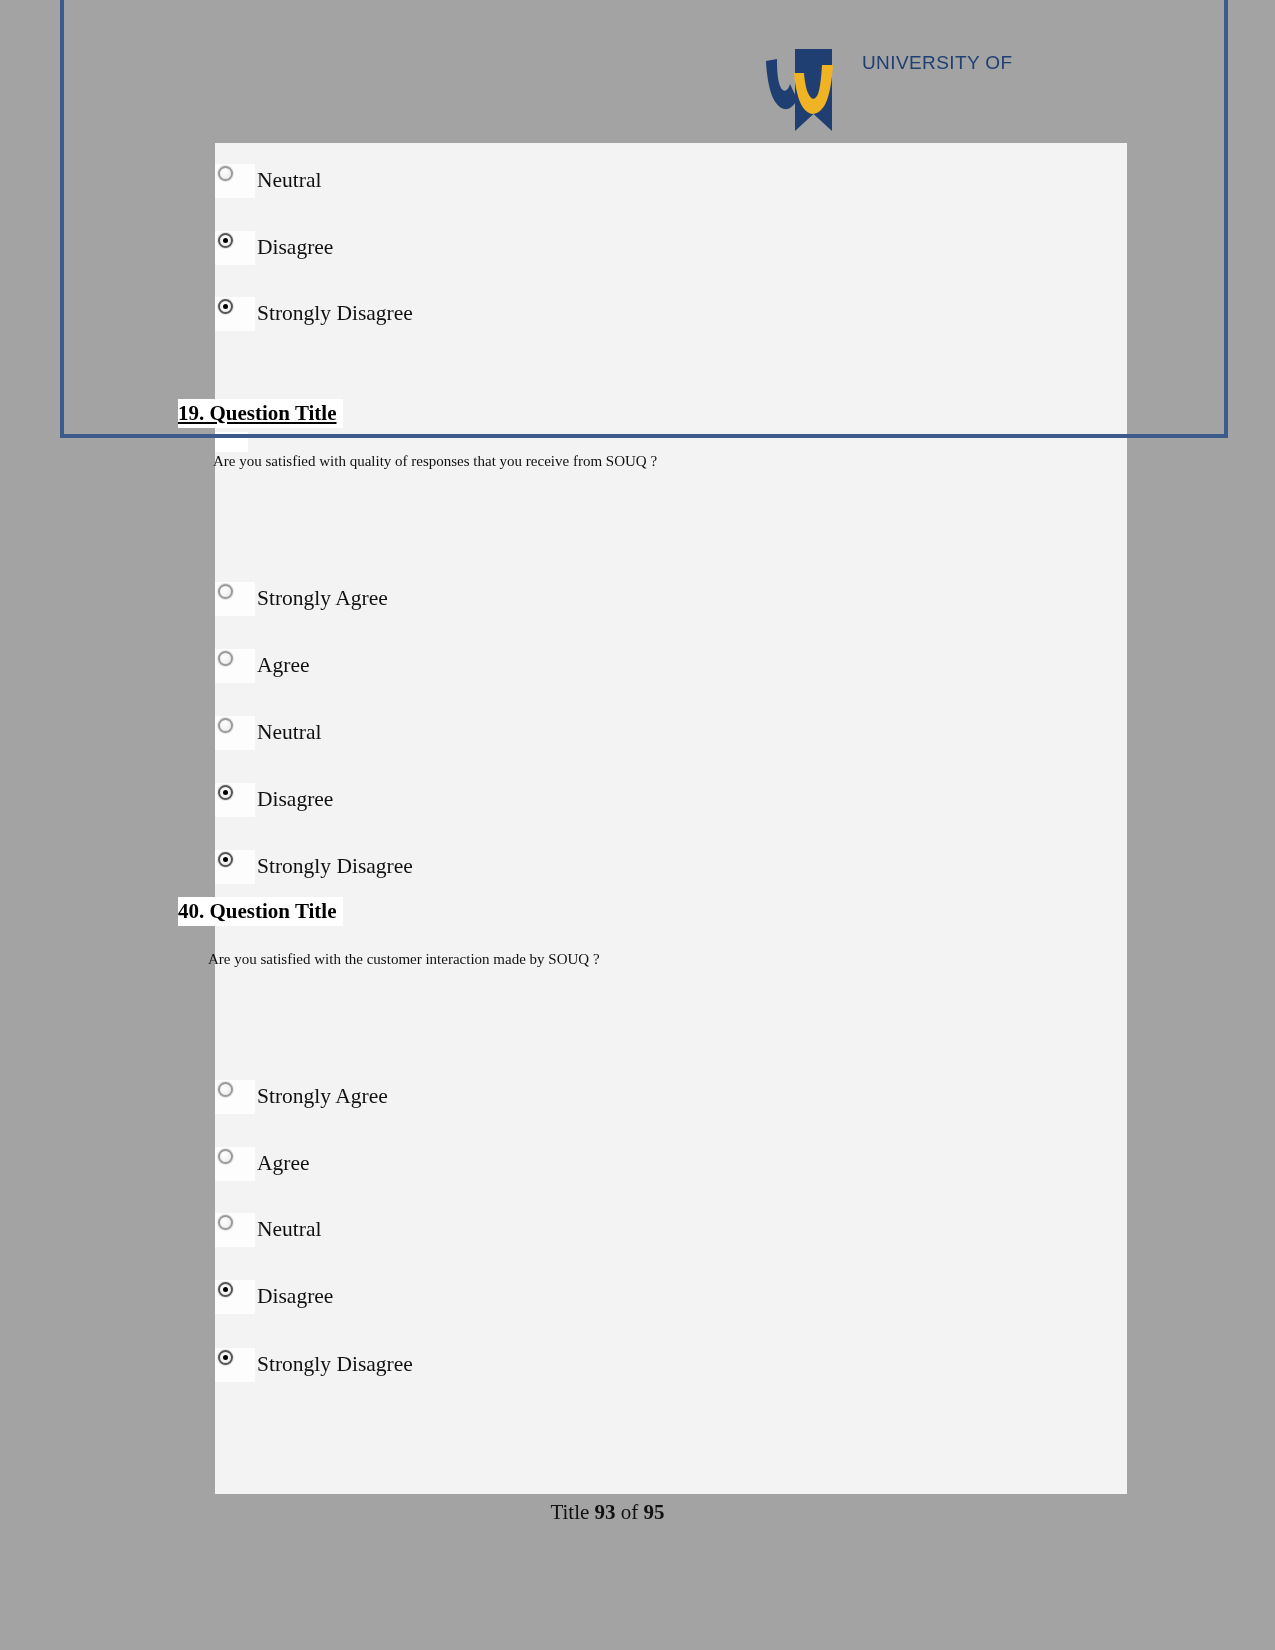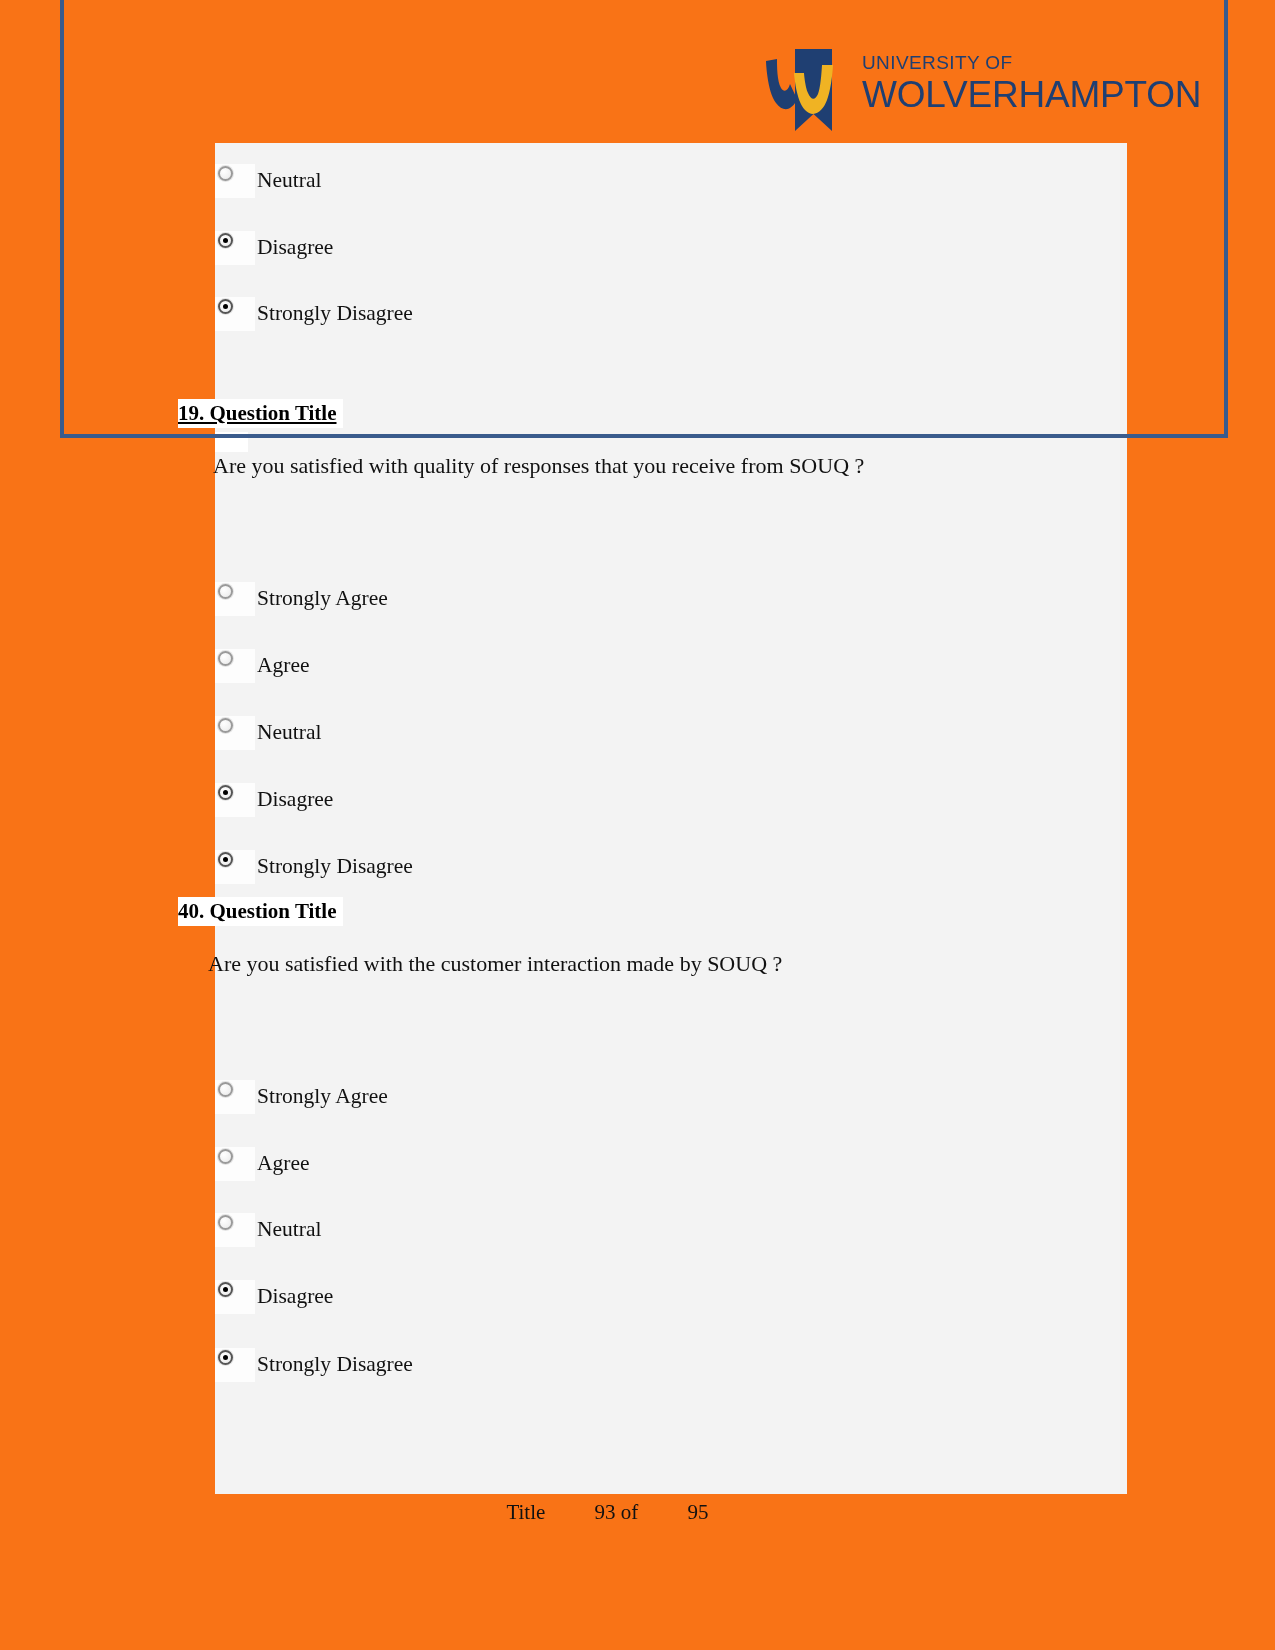--- a/index.html
+++ b/index.html
@@ -13,21 +13,21 @@
     position: relative;
     font-family: "Liberation Serif", "DejaVu Serif", serif;
     color: #1a1a1a;
     overflow: hidden;
   }
 
   
   #page {
     position: absolute;
     inset: 0;
-    background: #f97316;
+    background: #a3a3a3;
   }
 
   
   .gray-band {
     position: absolute;
     background: #f3f3f3;
   }
   .gray-band-upper {
     left: 215px;
     top: 143px;
@@ -103,21 +103,21 @@
     font-family: "Liberation Serif", "DejaVu Serif", serif;
     font-weight: bold;
     font-size: 21px;
     color: #000000;
     white-space: nowrap;
     background: #ffffff;
     padding: 2px 6px 2px 0;
   }
   .q-text {
     position: absolute;
-    font-size: 22px;
+    font-size: 15px;
     color: #111111;
     white-space: nowrap;
   }
 
   
   .opt {
     position: absolute;
     height: 34px;
     display: flex;
     align-items: center;
@@ -171,21 +171,21 @@
   
   .footer {
     position: absolute;
     left: 0;
     top: 1500px;
     width: 1215px;
     text-align: center;
     font-size: 21px;
     color: #111111;
   }
-  .footer b { font-weight: normal; margin-left: 44px; }
+  .footer b { font-weight: bold; }
 </style>
 </head>
 <body>
 
 <div id="page">
 
   <div class="gray-band gray-band-upper"></div>
   <div class="gray-band gray-band-lower"></div>
 
   <div class="white-notch" style="left:215px; top:432px; width:33px; height:20px;"></div>
@@ -198,21 +198,20 @@
 
         <path d="M35 2 H72 V84 L53.5 67 L35 84 Z" fill="#1f3f72"></path>
 
         <path d="M6 14 C6 14 7 44 16 56 C24 67 33 62 37 52 L30 37 C28 44 24 46 21 41 C17 34 17 19 17 12 Z" fill="#1f3f72"></path>
 
         <path d="M34 26 C34 26 36 54 45 63 C54 72 63 64 67 53 C72 40 73 18 73 18 L62 18 C62 18 61 40 58 47 C55 54 51 53 48 46 C45 39 44 26 44 26 Z" fill="#f0b323"></path>
       </svg>
     </div>
     <div class="logo-text">
       <span class="l1">UNIVERSITY OF</span>
-      <span class="l2">WOLVERHAMPTON</span>
     </div>
   </div>
 
   <div class="opt" style="left:215px; top:152px;">
     <span class="radio-cell">
       <span class="radio"></span>
     </span>
     <span class="opt-label">Neutral</span>
   </div>
   <div class="opt" style="left:215px; top:219px;">

